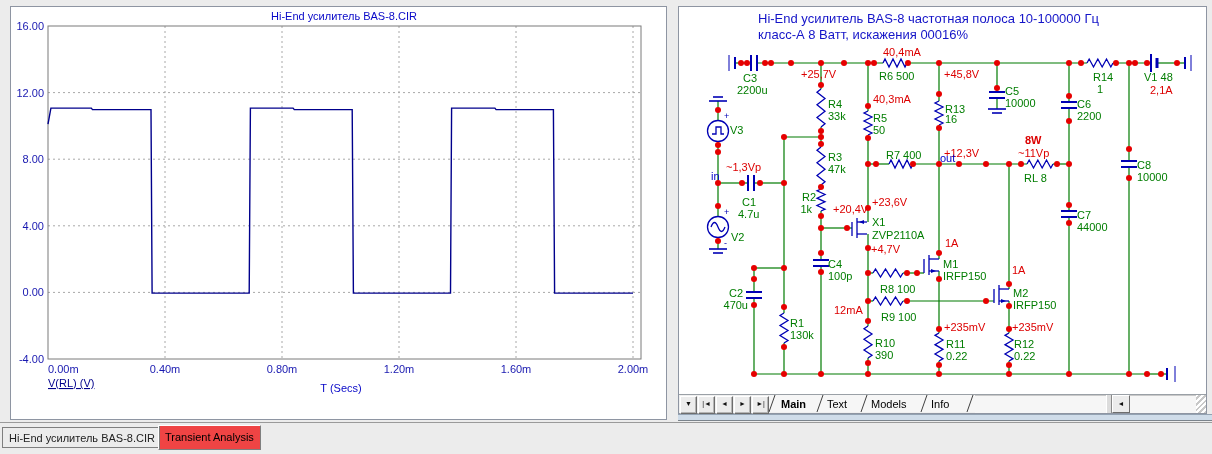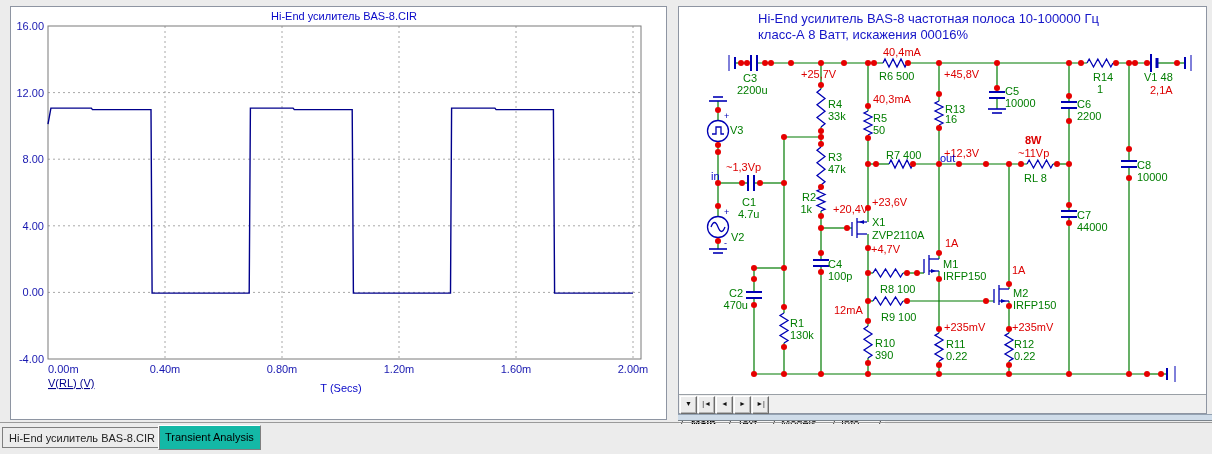--- a/index.html
+++ b/index.html
@@ -5,39 +5,39 @@
   html,body{margin:0;padding:0;background:#ececec;width:1212px;height:454px;overflow:hidden;
     font-family:"Liberation Sans",sans-serif;-webkit-font-smoothing:none;}
   .win{position:absolute;background:#fff;border:1px solid #8e95a2;box-sizing:border-box;}
   #plot-window{left:10px;top:6px;width:657px;height:414px;}
   #schem-window{left:678px;top:6px;width:529px;height:408px;}
   #right-edge{position:absolute;left:1207px;top:6px;width:5px;height:408px;background:#ececec;}
   .schem-title{position:absolute;left:79px;top:4px;color:#1414c8;font-size:13px;line-height:16px;white-space:nowrap;}
   .schem-title div{white-space:nowrap;}
   #schem-svg{display:block;}
   .sheet-bar{position:absolute;left:0;bottom:0;width:527px;height:18px;background:#f0f0f0;
-    border-top:1px solid #9aa0a6;display:flex;align-items:stretch;flex-direction:column;}
+    border-top:1px solid #9aa0a6;display:flex;align-items:stretch;}
   .navbtn{width:15px;height:16px;margin:1px 0 0 1px;background:#ececec;border:1px solid #fff;
     border-right-color:#6d6d6d;border-bottom-color:#6d6d6d;box-shadow:inset -1px -1px 0 #b5b5b5;
     font-size:7px;line-height:14px;text-align:center;color:#111;cursor:pointer;flex:none;user-select:none;}
   .tab-strip{flex:none;}
   .hscroll-track{flex:1;background:#f6f6f6;border-top:1px solid #c9c9c9;}
   .hsep{flex:none;width:4px;background:#dcdcdc;border-left:1px solid #fff;border-right:1px solid #8a8a8a;}
   .hscroll-btn{flex:none;width:16px;background:#ececec;border:1px solid #fff;border-right-color:#6d6d6d;
     border-bottom-color:#6d6d6d;font-size:7px;line-height:15px;text-align:center;color:#111;cursor:pointer;}
   .hscroll-track2{flex:none;width:66px;background:#f6f6f6;border-top:1px solid #c9c9c9;}
   .grip{flex:none;width:10px;background:repeating-linear-gradient(135deg,#fff 0 2px,#c8c8c8 2px 4px);}
   #blue-strip{position:absolute;left:678px;top:414px;width:534px;height:7px;background:#cfdce9;
     border-top:1px solid #93a2b2;border-bottom:1px solid #7b848c;box-sizing:border-box;}
   #groove{position:absolute;left:0;top:422px;width:1212px;height:2px;border-top:1px solid #9a9a9a;border-bottom:1px solid #fdfdfd;}
   #bottom-tabs{position:absolute;left:0;top:424px;width:1212px;height:30px;background:#ececec;}
   .wtab{position:absolute;box-sizing:border-box;border:1px solid #7f7f7f;font-size:11px;
     text-align:center;cursor:pointer;white-space:nowrap;padding:0 6px;}
   .wtab.inactive{left:2px;top:3px;height:21px;line-height:20px;background:#ececec;color:#222;}
-  .wtab.active{left:158px;top:1px;height:25px;line-height:23px;background:#14b8a6;color:#000;
+  .wtab.active{left:158px;top:1px;height:25px;line-height:23px;background:#ef4444;color:#000;
     border-top:1px solid #fff;border-left:1px solid #fff;box-shadow:1px 0 0 #7f7f7f inset;z-index:2;}
   svg text{font-family:"Liberation Sans",sans-serif;}
 </style>
 </head>
 <body>
 
 <div id="plot-window" class="win">
   <svg id="plot-svg" width="655" height="412" viewBox="0 0 655 412">
       <g stroke="#a8a8a8" stroke-dasharray="2,3" stroke-width="1">
         <line x1="154" y1="19" x2="154" y2="352"></line>

